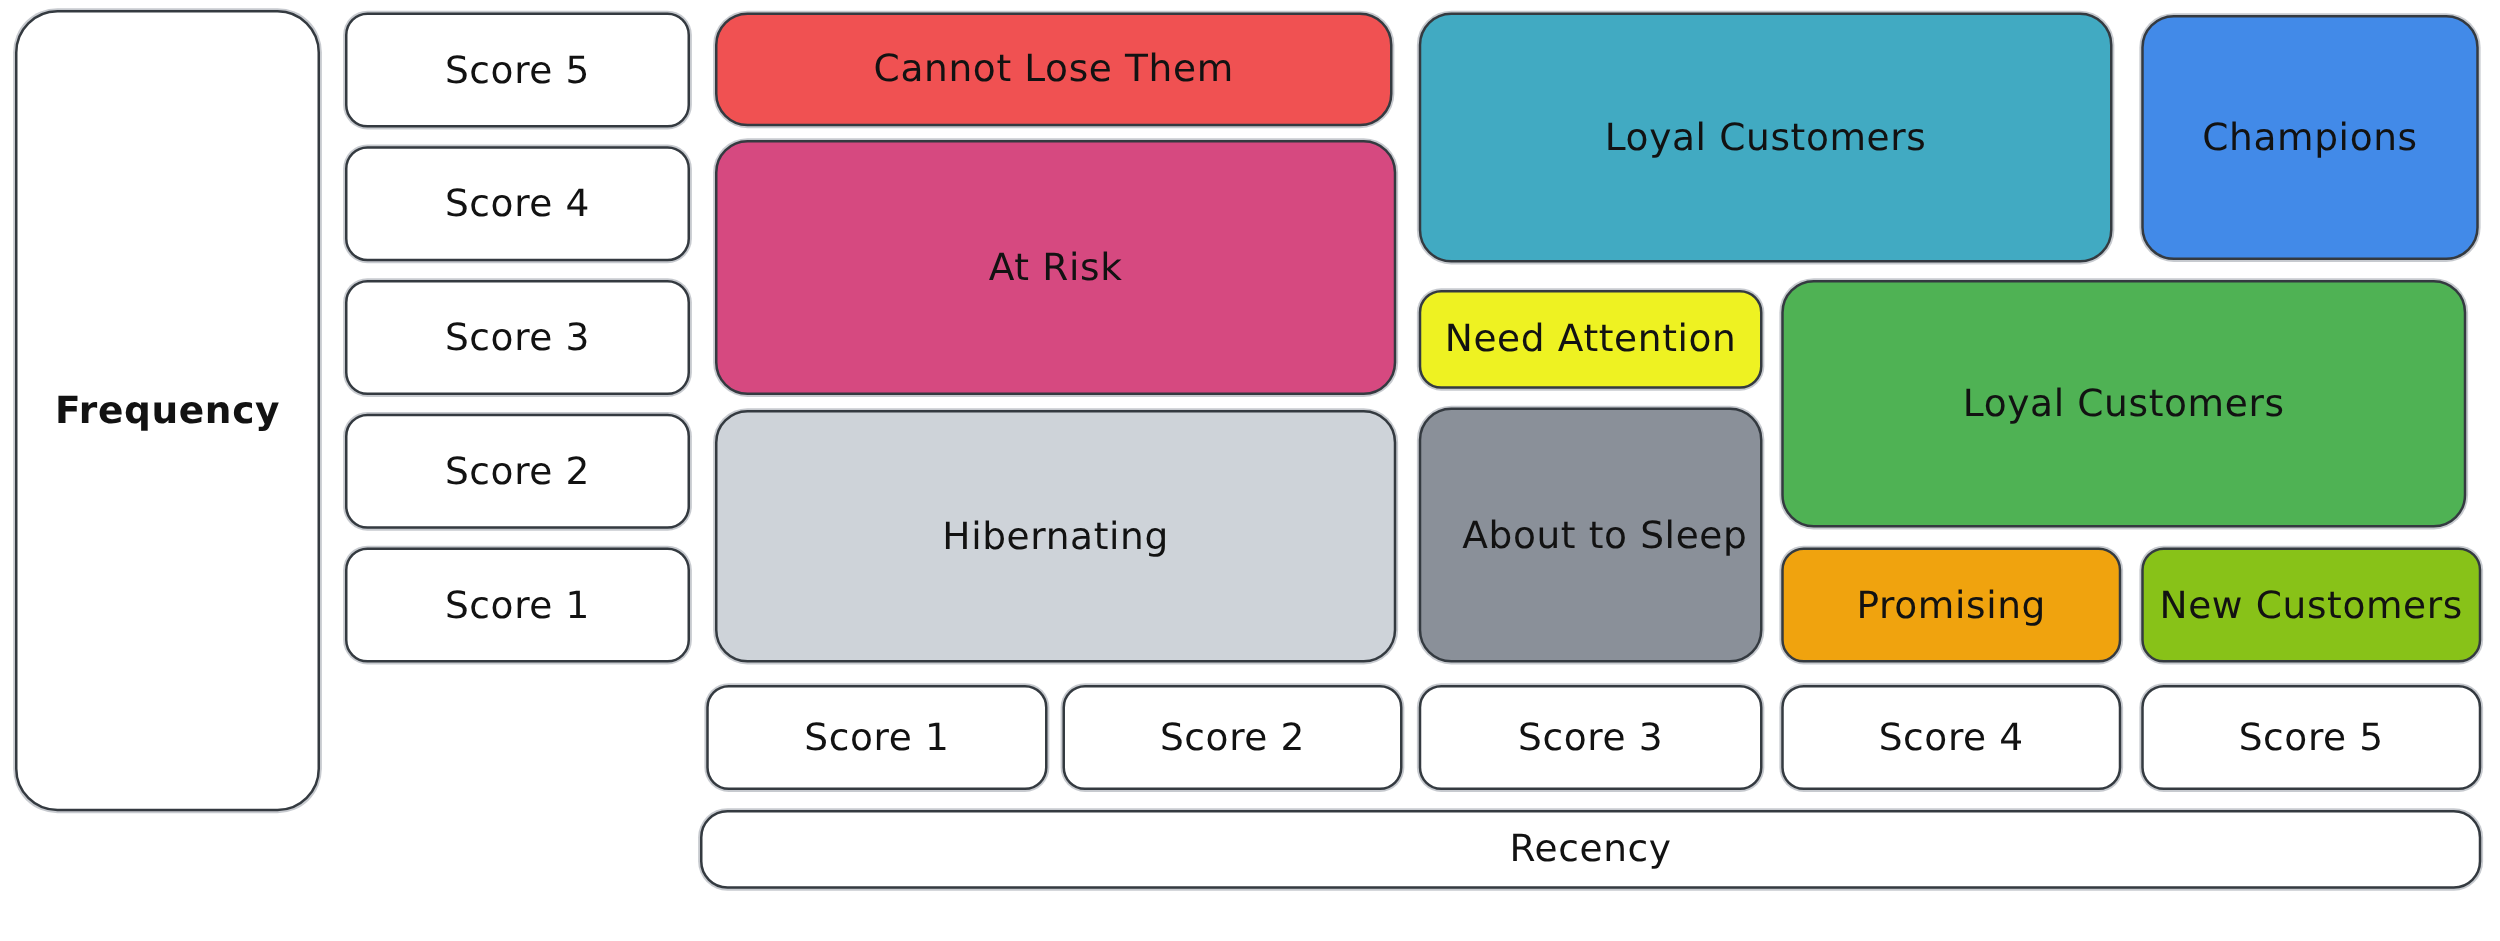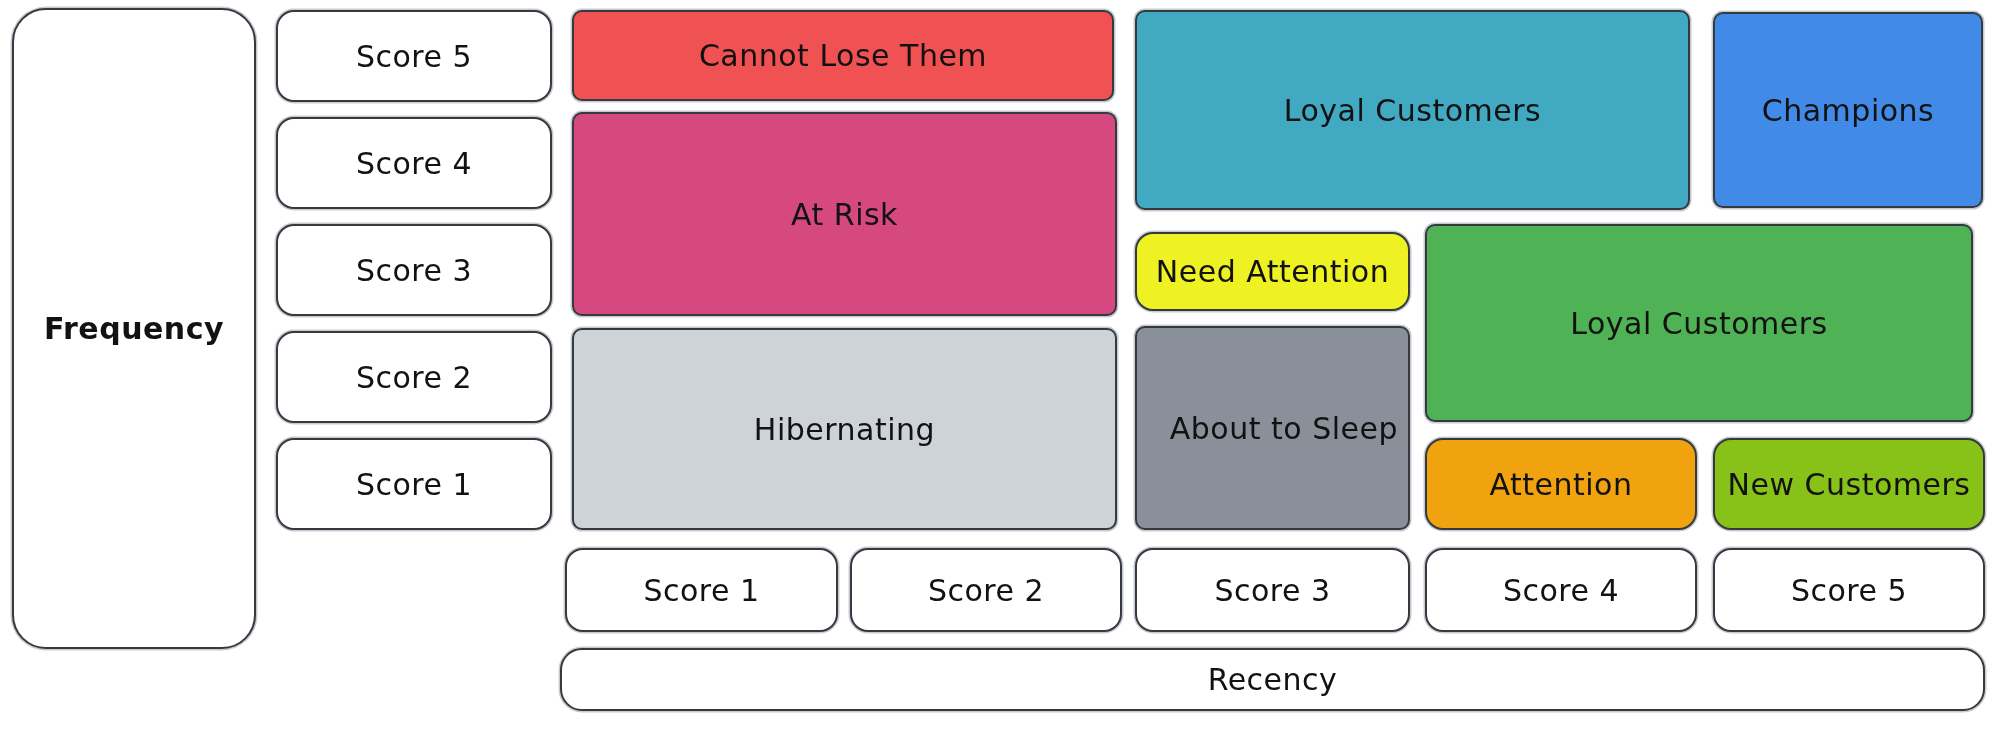--- a/index.html
+++ b/index.html
@@ -20,21 +20,21 @@
     justify-content:center;
     border:2.5px solid #343a40;
     border-radius:22px;
     color:#121212;
     font-size:30px;
     letter-spacing:0.5px;
     text-align:center;
     box-shadow:0 0 0 1.5px rgba(130,138,148,0.45);
   }
   .white{ background:#ffffff; border-width:2px; }
-  .seg{ border-radius:10px; }
+  .seg{ border-radius:26px; }
   .small{ border-radius:18px; }
   .freq-axis{ border-radius:34px; }
   .lbl{ display:block; padding:0 10px; }
 </style>
 </head>
 <body>
 
 <div class="canvas" style="background-color: rgb(255, 255, 255);">
 
   <div class="box white freq-axis" style="left:12px;top:8px;width:244px;height:641px;font-weight:bold;">
@@ -83,21 +83,21 @@
 
   <div class="box seg" style="left: 1135px; top: 326px; width: 275px; height: 204px; background-color: rgb(138, 144, 153); justify-content: flex-end;">
     <span class="lbl">About to Sleep</span>
   </div>
 
   <div class="box seg" style="left: 1425px; top: 224px; width: 548px; height: 198px; background-color: rgb(79, 178, 84);">
     <span class="lbl">Loyal Customers</span>
   </div>
 
   <div class="box seg small" style="left: 1425px; top: 438px; width: 272px; height: 92px; background-color: rgb(240, 163, 14);">
-    <span class="lbl">Attention</span>
+    <span class="lbl">Promising</span>
   </div>
 
   <div class="box seg small" style="left: 1713px; top: 438px; width: 272px; height: 92px; background-color: rgb(136, 194, 24);">
     <span class="lbl">New Customers</span>
   </div>
 
   <div class="box white small" style="left:565px;top:548px;width:273px;height:84px;">
     <span class="lbl">Score 1</span>
   </div>
   <div class="box white small" style="left:850px;top:548px;width:272px;height:84px;">

